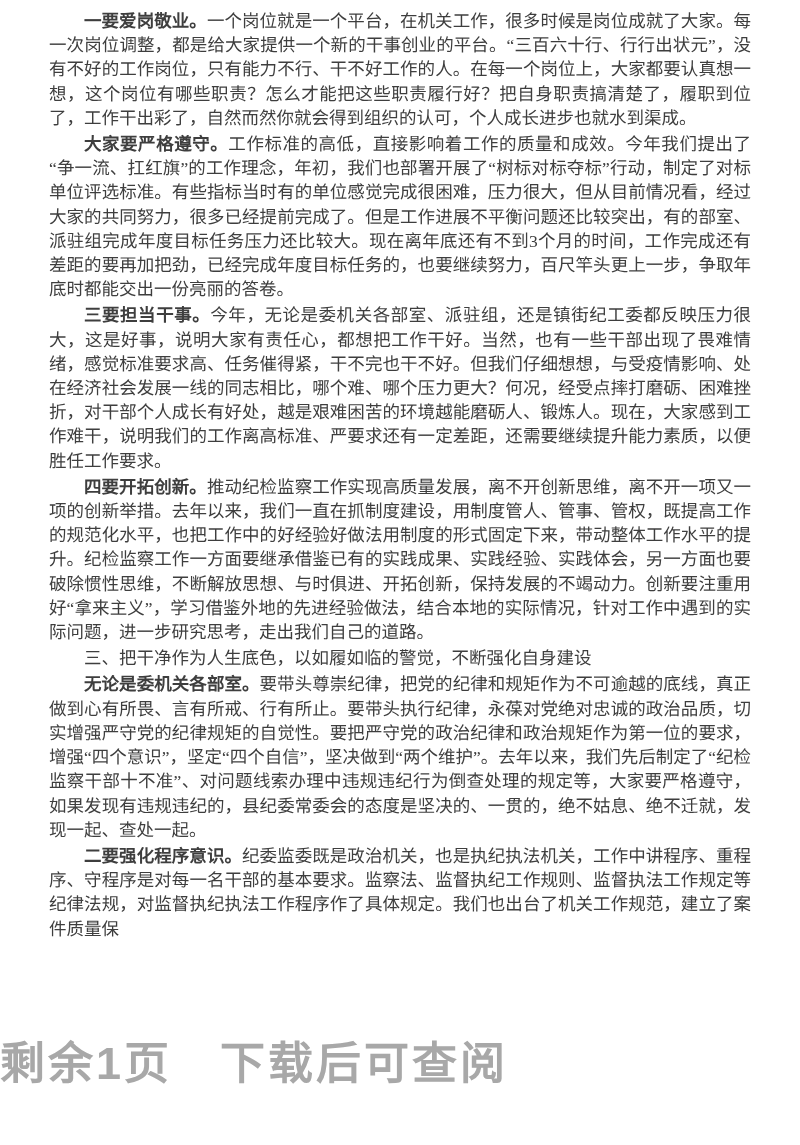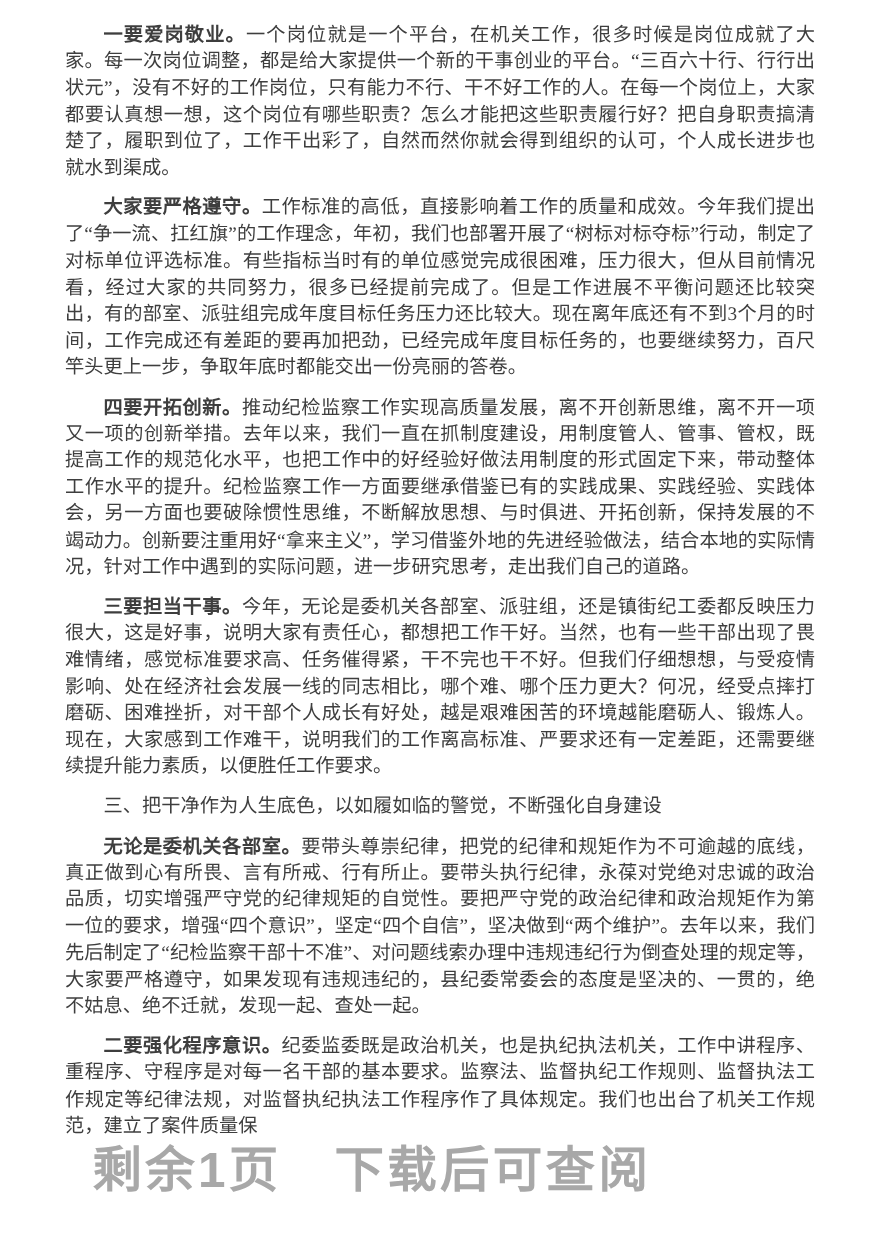--- a/index.html
+++ b/index.html
@@ -15,56 +15,56 @@
     font-family: "Liberation Serif", "DejaVu Serif", serif;
   }
   .doc {
     padding: 7px 47px 0 47px;
     color: #3e3e3e;
     font-size: 17.5px;
     line-height: 24.2px;
     text-align: justify;
   }
   .para {
-    margin: 12px;
+    margin: 2px;
     text-indent: 2em;
   }
   .para .lead {
     font-weight: bold;
   }
   .para.heading {
     font-weight: normal;
   }
   .watermark {
     position: absolute;
     top: 1038px;
     left: 0;
     width: 676px;
-    text-align: center;
+    text-align: left;
     font-family: "Liberation Sans", "DejaVu Sans", sans-serif;
     font-weight: bold;
     font-size: 45px;
     line-height: 52px;
     letter-spacing: 3px;
     color: #a8a8a8;
     user-select: none;
   }
 </style>
 </head>
 <body>
 
 <div class="doc">
 
   <p class="para"><b class="lead">一要爱岗敬业。</b><span>一个岗位就是一个平台，在机关工作，很多时候是岗位成就了大家。每一次岗位调整，都是给大家提供一个新的干事创业的平台。“三百六十行、行行出状元”，没有不好的工作岗位，只有能力不行、干不好工作的人。在每一个岗位上，大家都要认真想一想，这个岗位有哪些职责？怎么才能把这些职责履行好？把自身职责搞清楚了，履职到位了，工作干出彩了，自然而然你就会得到组织的认可，个人成长进步也就水到渠成。</span></p>
 
   <p class="para"><b class="lead">大家要严格遵守。</b><span>工作标准的高低，直接影响着工作的质量和成效。今年我们提出了“争一流、扛红旗”的工作理念，年初，我们也部署开展了“树标对标夺标”行动，制定了对标单位评选标准。有些指标当时有的单位感觉完成很困难，压力很大，但从目前情况看，经过大家的共同努力，很多已经提前完成了。但是工作进展不平衡问题还比较突出，有的部室、派驻组完成年度目标任务压力还比较大。现在离年底还有不到3个月的时间，工作完成还有差距的要再加把劲，已经完成年度目标任务的，也要继续努力，百尺竿头更上一步，争取年底时都能交出一份亮丽的答卷。</span></p>
 
+  <p class="para"><b class="lead">三要担当干事。</b><span>今年，无论是委机关各部室、派驻组，还是镇街纪工委都反映压力很大，这是好事，说明大家有责任心，都想把工作干好。当然，也有一些干部出现了畏难情绪，感觉标准要求高、任务催得紧，干不完也干不好。但我们仔细想想，与受疫情影响、处在经济社会发展一线的同志相比，哪个难、哪个压力更大？何况，经受点摔打磨砺、困难挫折，对干部个人成长有好处，越是艰难困苦的环境越能磨砺人、锻炼人。现在，大家感到工作难干，说明我们的工作离高标准、严要求还有一定差距，还需要继续提升能力素质，以便胜任工作要求。</span></p>
+
   <p class="para"><b class="lead">四要开拓创新。</b><span>推动纪检监察工作实现高质量发展，离不开创新思维，离不开一项又一项的创新举措。去年以来，我们一直在抓制度建设，用制度管人、管事、管权，既提高工作的规范化水平，也把工作中的好经验好做法用制度的形式固定下来，带动整体工作水平的提升。纪检监察工作一方面要继承借鉴已有的实践成果、实践经验、实践体会，另一方面也要破除惯性思维，不断解放思想、与时俱进、开拓创新，保持发展的不竭动力。创新要注重用好“拿来主义”，学习借鉴外地的先进经验做法，结合本地的实际情况，针对工作中遇到的实际问题，进一步研究思考，走出我们自己的道路。</span></p>
-
-  <p class="para"><b class="lead">三要担当干事。</b><span>今年，无论是委机关各部室、派驻组，还是镇街纪工委都反映压力很大，这是好事，说明大家有责任心，都想把工作干好。当然，也有一些干部出现了畏难情绪，感觉标准要求高、任务催得紧，干不完也干不好。但我们仔细想想，与受疫情影响、处在经济社会发展一线的同志相比，哪个难、哪个压力更大？何况，经受点摔打磨砺、困难挫折，对干部个人成长有好处，越是艰难困苦的环境越能磨砺人、锻炼人。现在，大家感到工作难干，说明我们的工作离高标准、严要求还有一定差距，还需要继续提升能力素质，以便胜任工作要求。</span></p>
 
   <p class="para heading">三、把干净作为人生底色，以如履如临的警觉，不断强化自身建设</p>
 
 
   <p class="para"><b class="lead">无论是委机关各部室。</b><span>要带头尊崇纪律，把党的纪律和规矩作为不可逾越的底线，真正做到心有所畏、言有所戒、行有所止。要带头执行纪律，永葆对党绝对忠诚的政治品质，切实增强严守党的纪律规矩的自觉性。要把严守党的政治纪律和政治规矩作为第一位的要求，增强“四个意识”，坚定“四个自信”，坚决做到“两个维护”。去年以来，我们先后制定了“纪检监察干部十不准”、对问题线索办理中违规违纪行为倒查处理的规定等，大家要严格遵守，如果发现有违规违纪的，县纪委常委会的态度是坚决的、一贯的，绝不姑息、绝不迁就，发现一起、查处一起。</span></p>
 
   <p class="para"><b class="lead">二要强化程序意识。</b><span>纪委监委既是政治机关，也是执纪执法机关，工作中讲程序、重程序、守程序是对每一名干部的基本要求。监察法、监督执纪工作规则、监督执法工作规定等纪律法规，对监督执纪执法工作程序作了具体规定。我们也出台了机关工作规范，建立了案件质量保</span></p>
 
 </div>
 

